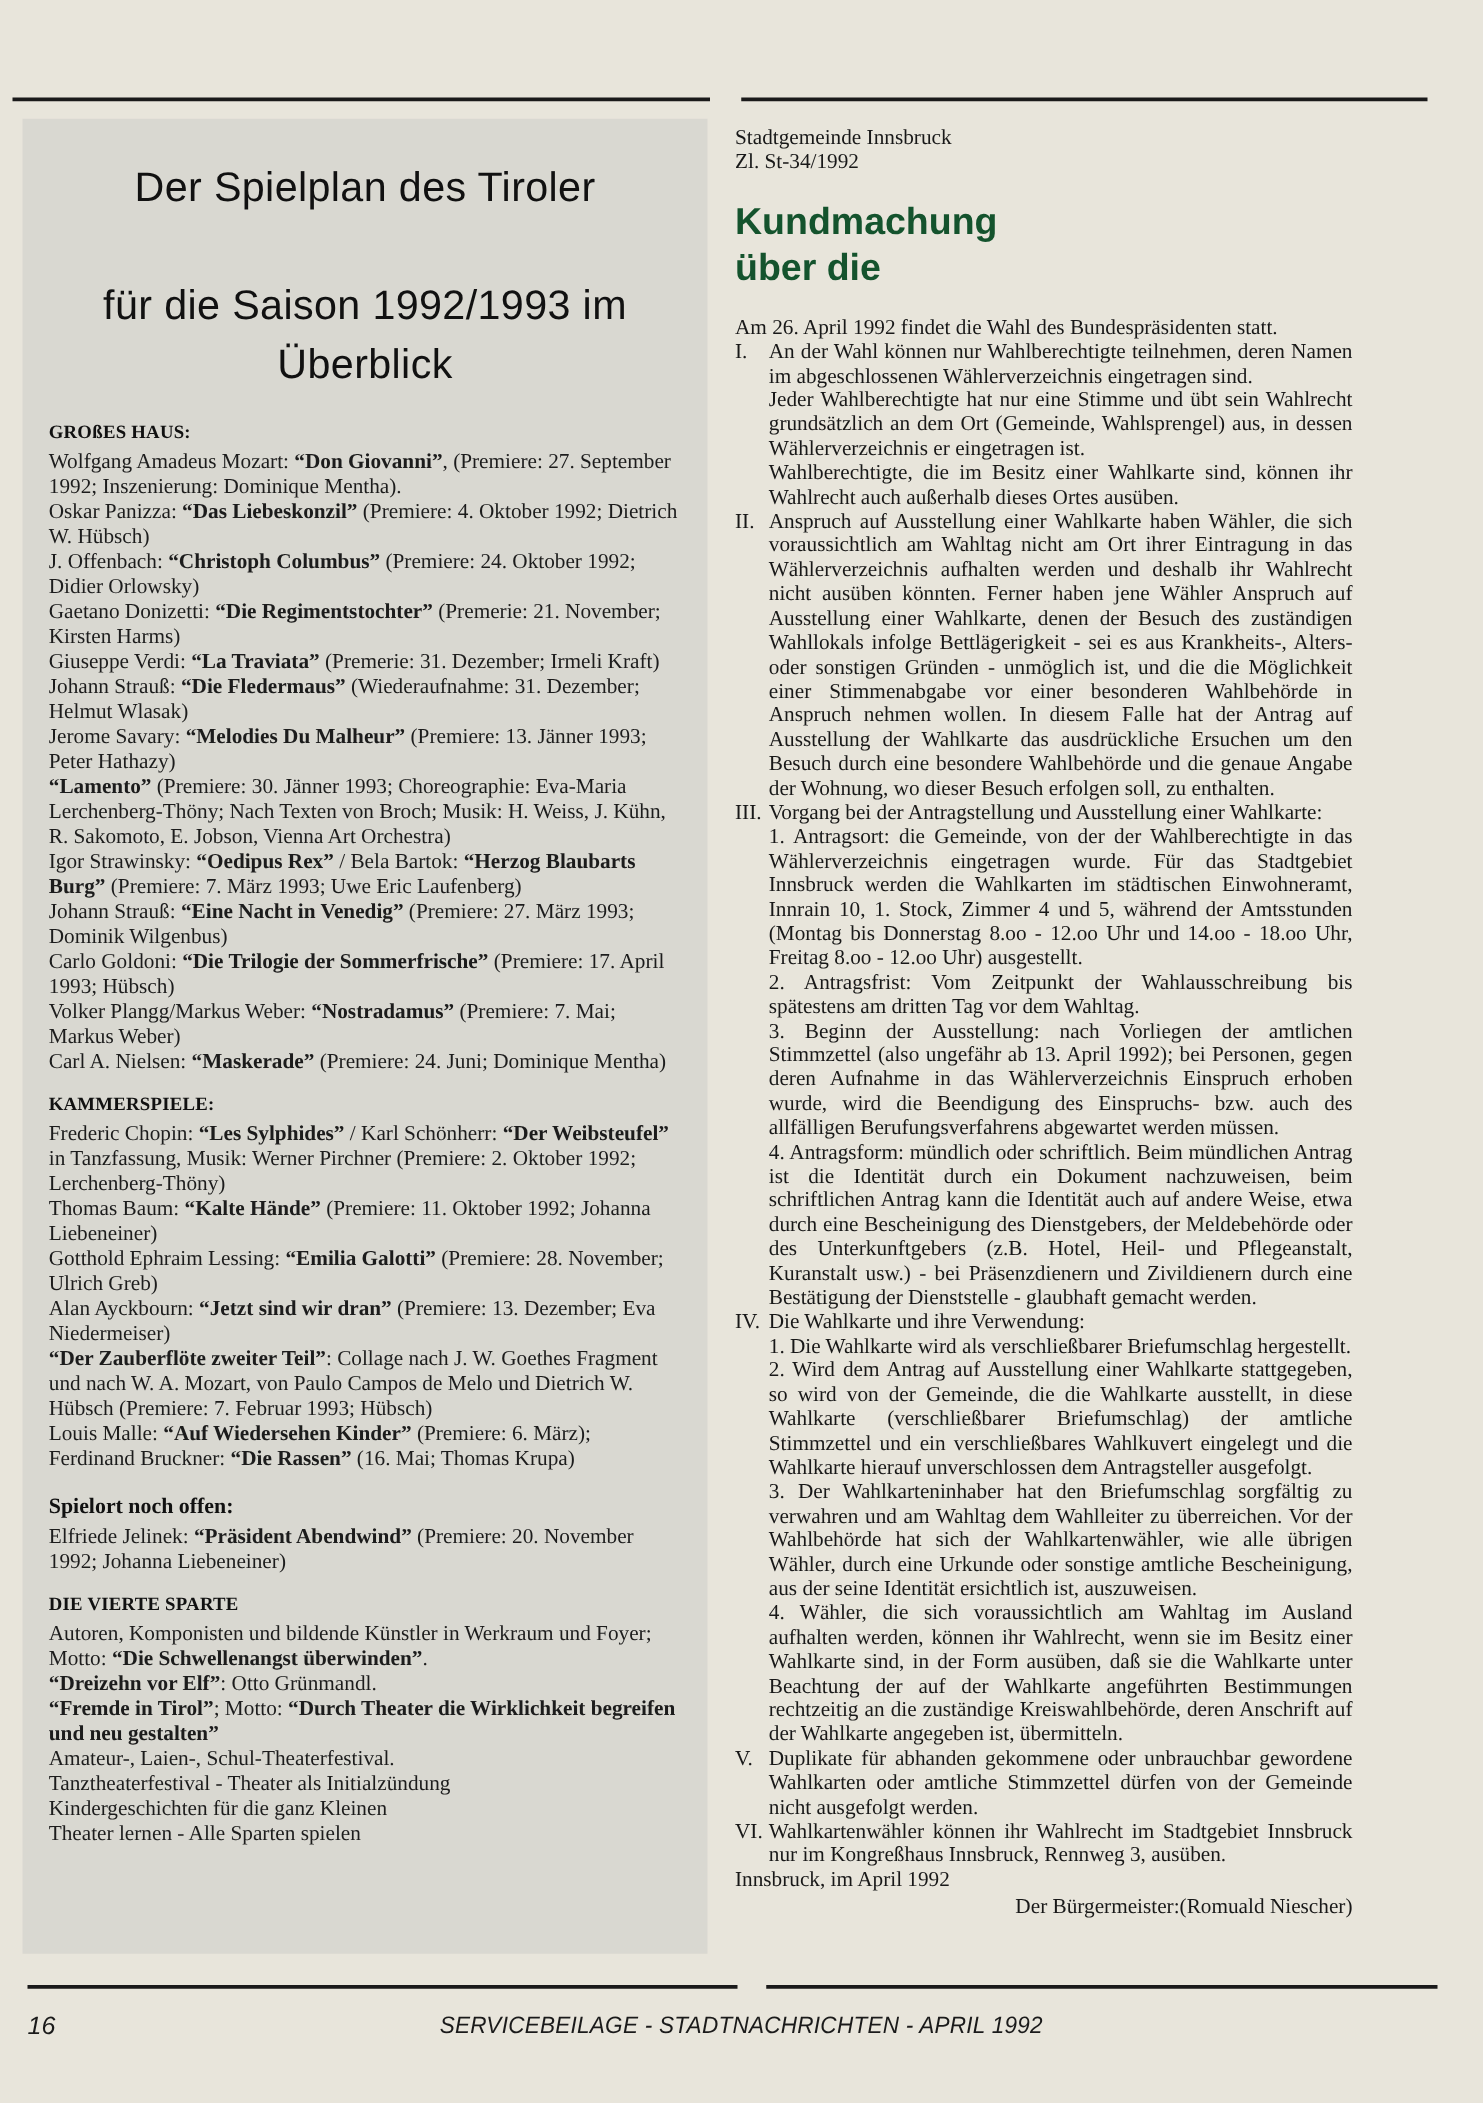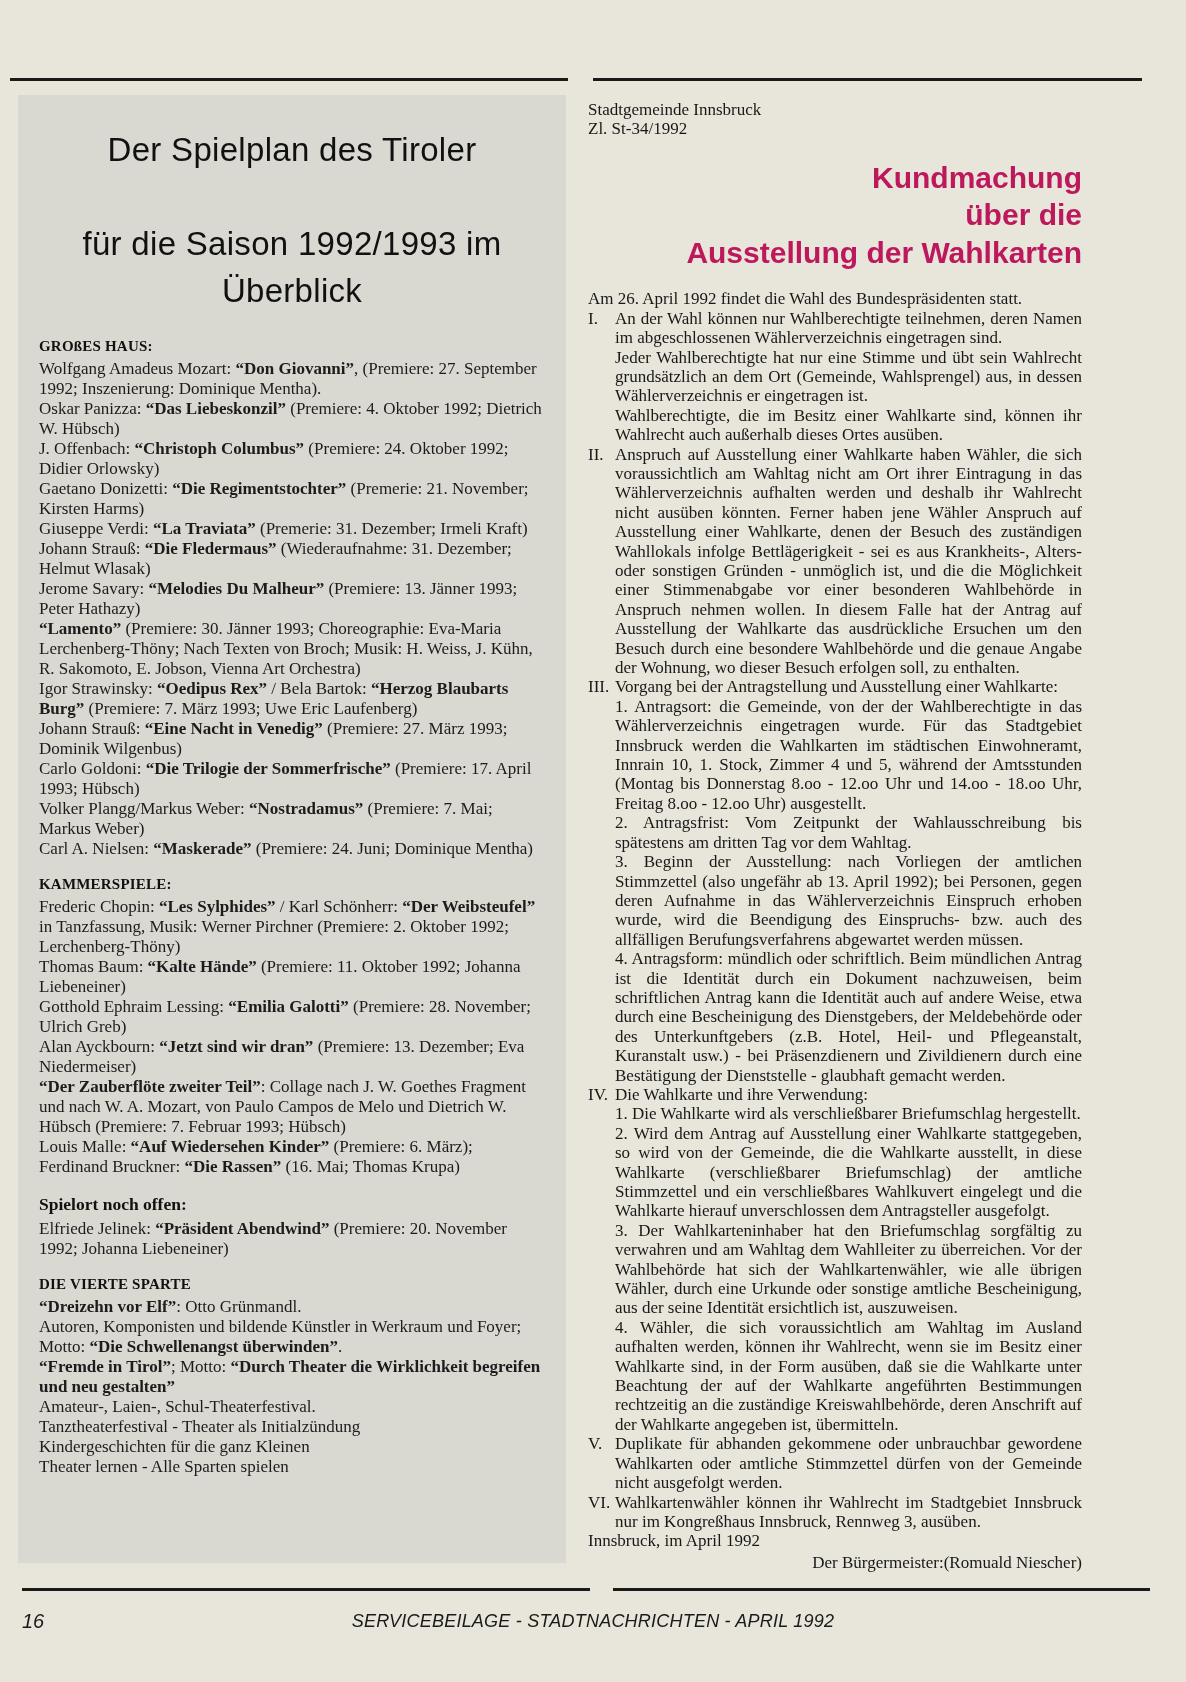--- a/index.html
+++ b/index.html
@@ -20,21 +20,21 @@
          letter-spacing:.2px;margin:0 0 4px 0;color:#111;}
   .serif-h{font-family:"Liberation Serif",serif;font-size:17.5px;letter-spacing:0;}
   .item{font-family:"Liberation Serif",serif;font-size:17px;line-height:20px;margin:0;}
   .b{font-weight:bold;}
 
   
   .rightcol{position:absolute;left:588px;top:100px;width:494px;
             font-family:"Liberation Serif",serif;font-size:17px;line-height:19.4px;color:#181818;}
   .org,.ref{margin:0;}
   .ann-title{font-family:"Liberation Sans",sans-serif;font-weight:bold;font-size:30px;
-             line-height:1.25;text-align:right;margin:20px 0 18px 0;color:#be185d;}
+             line-height:1.25;text-align:left;margin:20px 0 18px 0;color:#14532d;}
   .intro{margin:0;}
   .ann-item{position:relative;padding-left:27px;}
   .ann-label{position:absolute;left:0;top:0;}
   .ann-p{margin:0;text-align:justify;}
   .place-date{margin:0;}
   .signature{margin:2px 0 0 0;text-align:right;}
 
   
   .footer{position:absolute;left:0;top:1604px;width:1186px;height:40px;
           font-family:"Liberation Sans",sans-serif;font-style:italic;color:#1a1a1a;}
@@ -80,37 +80,37 @@
           <p class="item"><span class="">Alan Ayckbourn: </span><span class="b">“Jetzt sind wir dran”</span><span class=""> (Premiere: 13. Dezember; Eva Niedermeiser)</span></p>
           <p class="item"><span class="b">“Der Zauberflöte zweiter Teil”</span><span class="">: Collage nach J. W. Goethes Fragment und nach W. A. Mozart, von Paulo Campos de Melo und Dietrich W. Hübsch (Premiere: 7. Februar 1993; Hübsch)</span></p>
           <p class="item"><span class="">Louis Malle: </span><span class="b">“Auf Wiedersehen Kinder”</span><span class=""> (Premiere: 6. März); Ferdinand Bruckner: </span><span class="b">“Die Rassen”</span><span class=""> (16. Mai; Thomas Krupa)</span></p>
         </div>
         <div class="sec">
           <div class="sec-h serif-h">Spielort noch offen:</div>
           <p class="item"><span class="">Elfriede Jelinek: </span><span class="b">“Präsident Abendwind”</span><span class=""> (Premiere: 20. November 1992; Johanna Liebeneiner)</span></p>
         </div>
         <div class="sec">
           <div class="sec-h">DIE VIERTE SPARTE</div>
+          <p class="item"><span class="">Autoren, Komponisten und bildende Künstler in Werkraum und Foyer; Motto: </span><span class="b">“Die Schwellenangst überwinden”</span><span class="">.</span></p>
           <p class="item"><span class="b">“Dreizehn vor Elf”</span><span class="">: Otto Grünmandl.</span></p>
-          <p class="item"><span class="">Autoren, Komponisten und bildende Künstler in Werkraum und Foyer; Motto: </span><span class="b">“Die Schwellenangst überwinden”</span><span class="">.</span></p>
           <p class="item"><span class="b">“Fremde in Tirol”</span><span class="">; Motto: </span><span class="b">“Durch Theater die Wirklichkeit begreifen und neu gestalten”</span></p>
           <p class="item"><span class="">Amateur-, Laien-, Schul-Theaterfestival.</span></p>
           <p class="item"><span class="">Tanztheaterfestival - Theater als Initialzündung</span></p>
           <p class="item"><span class="">Kindergeschichten für die ganz Kleinen</span></p>
           <p class="item"><span class="">Theater lernen - Alle Sparten spielen</span></p>
         </div>
       </div>
   </section>
 
   <section class="rightcol">
     <p class="org">Stadtgemeinde Innsbruck</p>
     <p class="ref">Zl. St-34/1992</p>
     <h2 class="ann-title"><span>Kundmachung</span><br>
       <span>über die</span><br>
-      <span>Ausstellung der Wahlkarten</span></h2>
+      </h2>
     <p class="intro">Am 26. April 1992 findet die Wahl des Bundespräsidenten statt.</p>
     <div id="ann-sections">
         <div class="ann-item">
           <span class="ann-label">I.</span>
           <p class="ann-p">An der Wahl können nur Wahlberechtigte teilnehmen, deren Namen im abgeschlossenen Wählerverzeichnis eingetragen sind.</p>
           <p class="ann-p">Jeder Wahlberechtigte hat nur eine Stimme und übt sein Wahlrecht grundsätzlich an dem Ort (Gemeinde, Wahlsprengel) aus, in dessen Wählerverzeichnis er eingetragen ist.</p>
           <p class="ann-p">Wahlberechtigte, die im Besitz einer Wahlkarte sind, können ihr Wahlrecht auch außerhalb dieses Ortes ausüben.</p>
         </div>
         <div class="ann-item">
           <span class="ann-label">II.</span>

